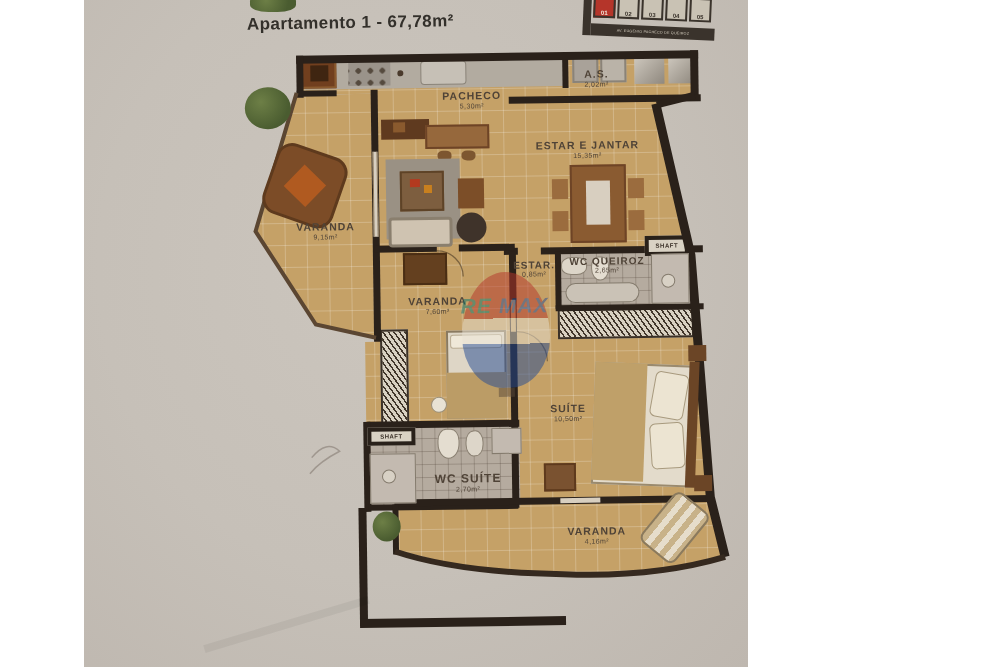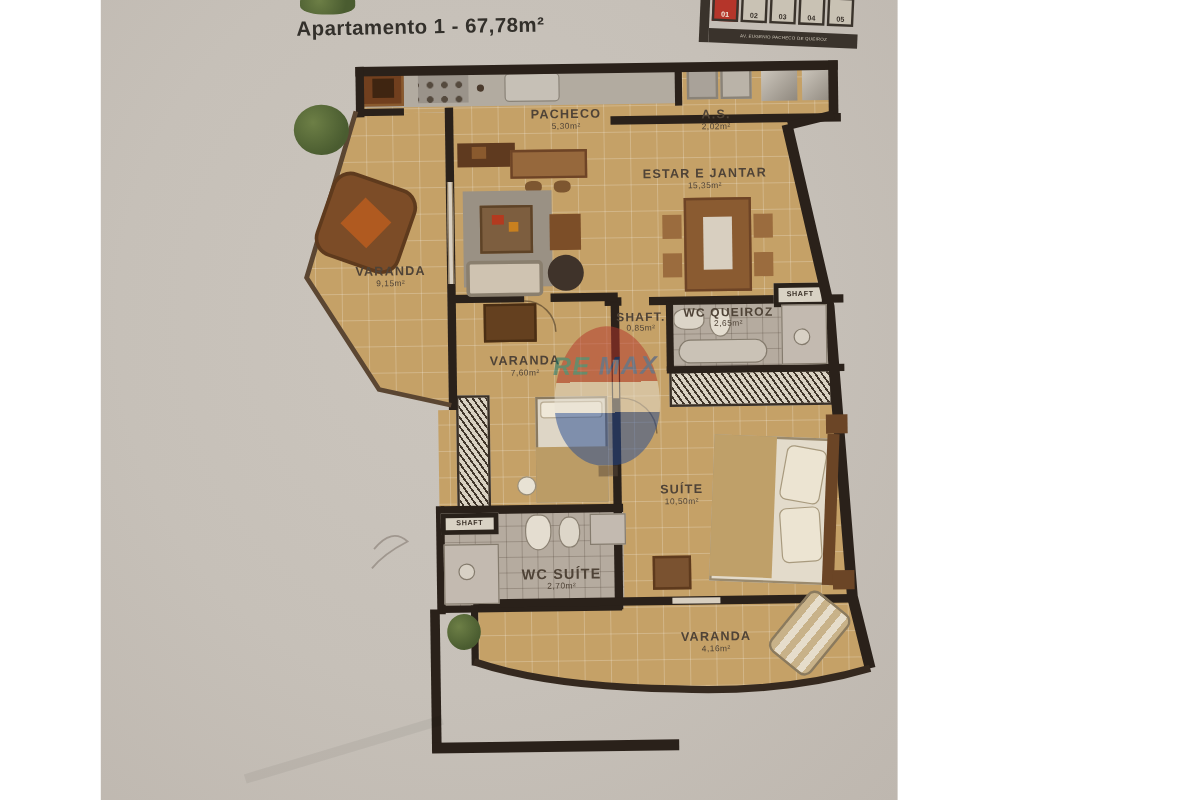--- a/index.html
+++ b/index.html
@@ -196,31 +196,31 @@
     <div class="furn" style="left:464px;top:430px;width:18px;height:26px;background:#ddd6c9;border:1px solid #8a8072;border-radius:45%;"></div>
     <div class="furn" style="left:490px;top:428px;width:30px;height:26px;background:#c3bab0;border:1px solid #847b6d;"></div>
 
     <div class="furn" style="left:650px;top:498px;width:44px;height:64px;transform:rotate(40deg);border:2px solid #8a7a5e;
          background:repeating-linear-gradient(90deg,#c8b289 0 6px,#e6ddcb 6px 12px);border-radius:8px;"></div>
     <div class="green" style="left:370px;top:510px;width:28px;height:30px;"></div>
 
     <div class="lbl" style="left:420px;top:90px;width:110px;">
       <span>PACHECO</span><span class="area">5,30m²</span>
     </div>
-    <div class="lbl" style="left:576px;top:92px;width:48px;">
+    <div class="lbl" style="left:576px;top:70px;width:48px;">
       <span>A.S.</span><span class="area">2,02m²</span>
     </div>
     <div class="lbl" style="left:515px;top:141px;width:150px;">
       <span>ESTAR E JANTAR</span><span class="area">15,35m²</span>
     </div>
     <div class="lbl" style="left:282px;top:219px;width:90px;">
       <span>VARANDA</span><span class="area">9,15m²</span>
     </div>
     <div class="lbl" style="left:512px;top:260px;width:46px;font-size:10px;">
-      <span>SHAFT.</span><span class="area">0,85m²</span>
+      <span>ESTAR.</span><span class="area">0,85m²</span>
     </div>
     <div class="lbl" style="left:562px;top:257px;width:92px;font-size:10px;">
       <span>WC QUEIROZ</span><span class="area">2,65m²</span>
     </div>
     <div class="lbl" style="left:395px;top:295px;width:86px;">
       <span>VARANDA</span><span class="area">7,60m²</span>
     </div>
     <div class="lbl" style="left:535px;top:404px;width:64px;">
       <span>SUÍTE</span><span class="area">10,50m²</span>
     </div>

